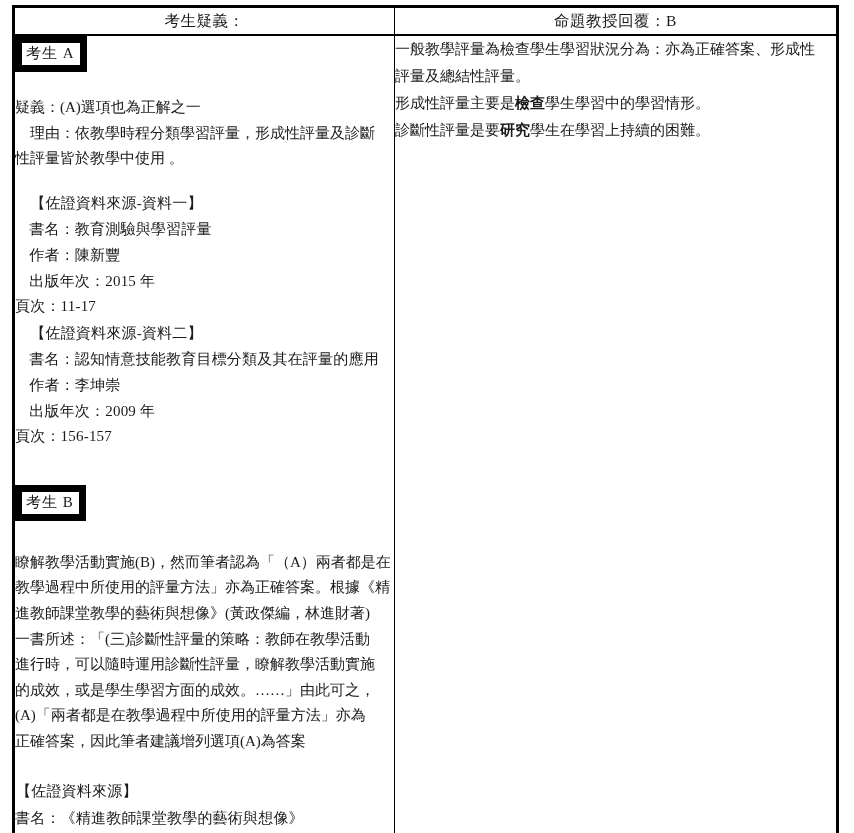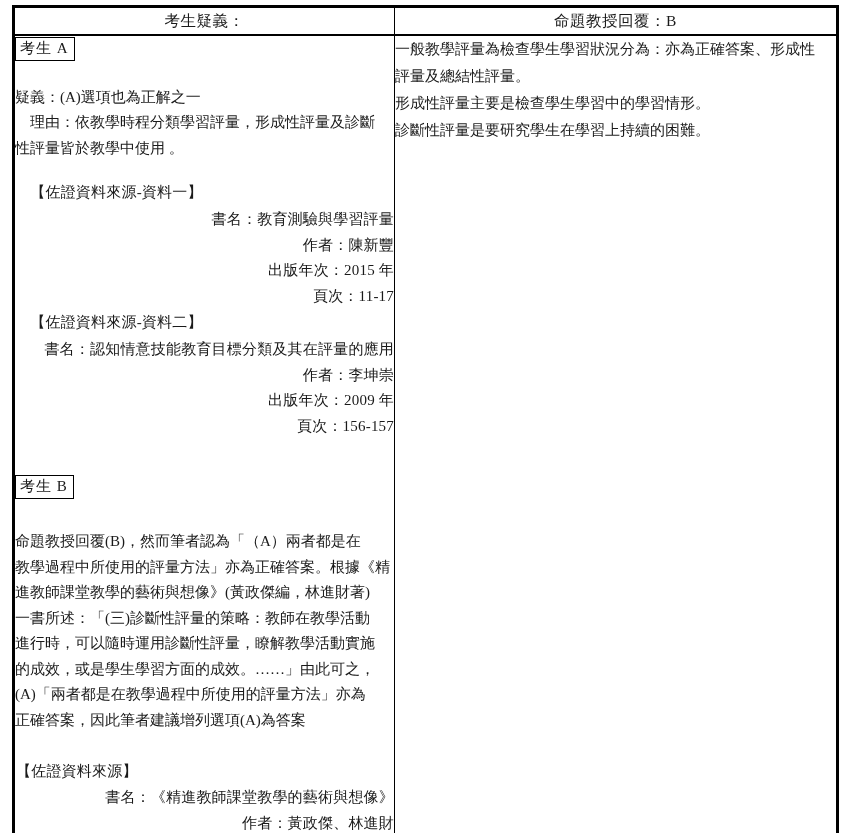--- a/index.html
+++ b/index.html
@@ -61,42 +61,42 @@
   .body-right {
     height: 713px;
     padding: 40px 10px 0 14px;
     font-size: 15px;
     line-height: 27px;
   }
 
   
   .cand-label {
     display: inline-block;
-    border: 1px solid #000000;
+    border: 7px solid #000000;
     padding: 0px 5px 1px 4px;
     font-size: 15px;
     line-height: 21px;
     letter-spacing: 1px;
   }
 
   .spacer-lg { height: 23px; }
   .spacer-md { height: 18px; }
   .spacer-sm { height: 12px; }
   .spacer-xs { height: 6px; }
 
   .para      { margin: 0; }
   .indent1   { text-indent: 1em; }
 
   .src-head  { margin: 1px; letter-spacing: 0.2px; }
-  .src-line  { margin: 0; letter-spacing: 0.2px; text-align: right; }
+  .src-line  { margin: 0; letter-spacing: 0.2px; }
   .src-line.flush { margin-left: -0.95em; }
 
   .src-block { padding-left: 0.95em; }
 
-  b, .bold { font-weight: normal; }
+  b, .bold { font-weight: bold; }
 </style>
 </head>
 <body>
 
 <div class="page">
 
   <table class="doc-table">
     <colgroup>
       <col class="c-left">
       <col class="c-right">
@@ -144,21 +144,21 @@
 
           <div class="spacer-lg"></div>
           <div class="spacer-sm"></div>
 
           <div>
             <span class="cand-label">考生 B</span>
 
             <div class="spacer-lg"></div>
             <div class="spacer-xs"></div>
 
-            <p class="para">命題教授回覆(B)，然而筆者認為「（A）兩者都是在</p>
+            <p class="para">瞭解教學活動實施(B)，然而筆者認為「（A）兩者都是在</p>
             <p class="para">教學過程中所使用的評量方法」亦為正確答案。根據《精</p>
             <p class="para">進教師課堂教學的藝術與想像》(黃政傑編，林進財著)</p>
             <p class="para">一書所述：「(三)診斷性評量的策略：教師在教學活動</p>
             <p class="para">進行時，可以隨時運用診斷性評量，瞭解教學活動實施</p>
             <p class="para">的成效，或是學生學習方面的成效。……」由此可之，</p>
             <p class="para">(A)「兩者都是在教學過程中所使用的評量方法」亦為</p>
             <p class="para">正確答案，因此筆者建議增列選項(A)為答案</p>
 
             <div class="spacer-md"></div>
             <div class="spacer-xs"></div>

